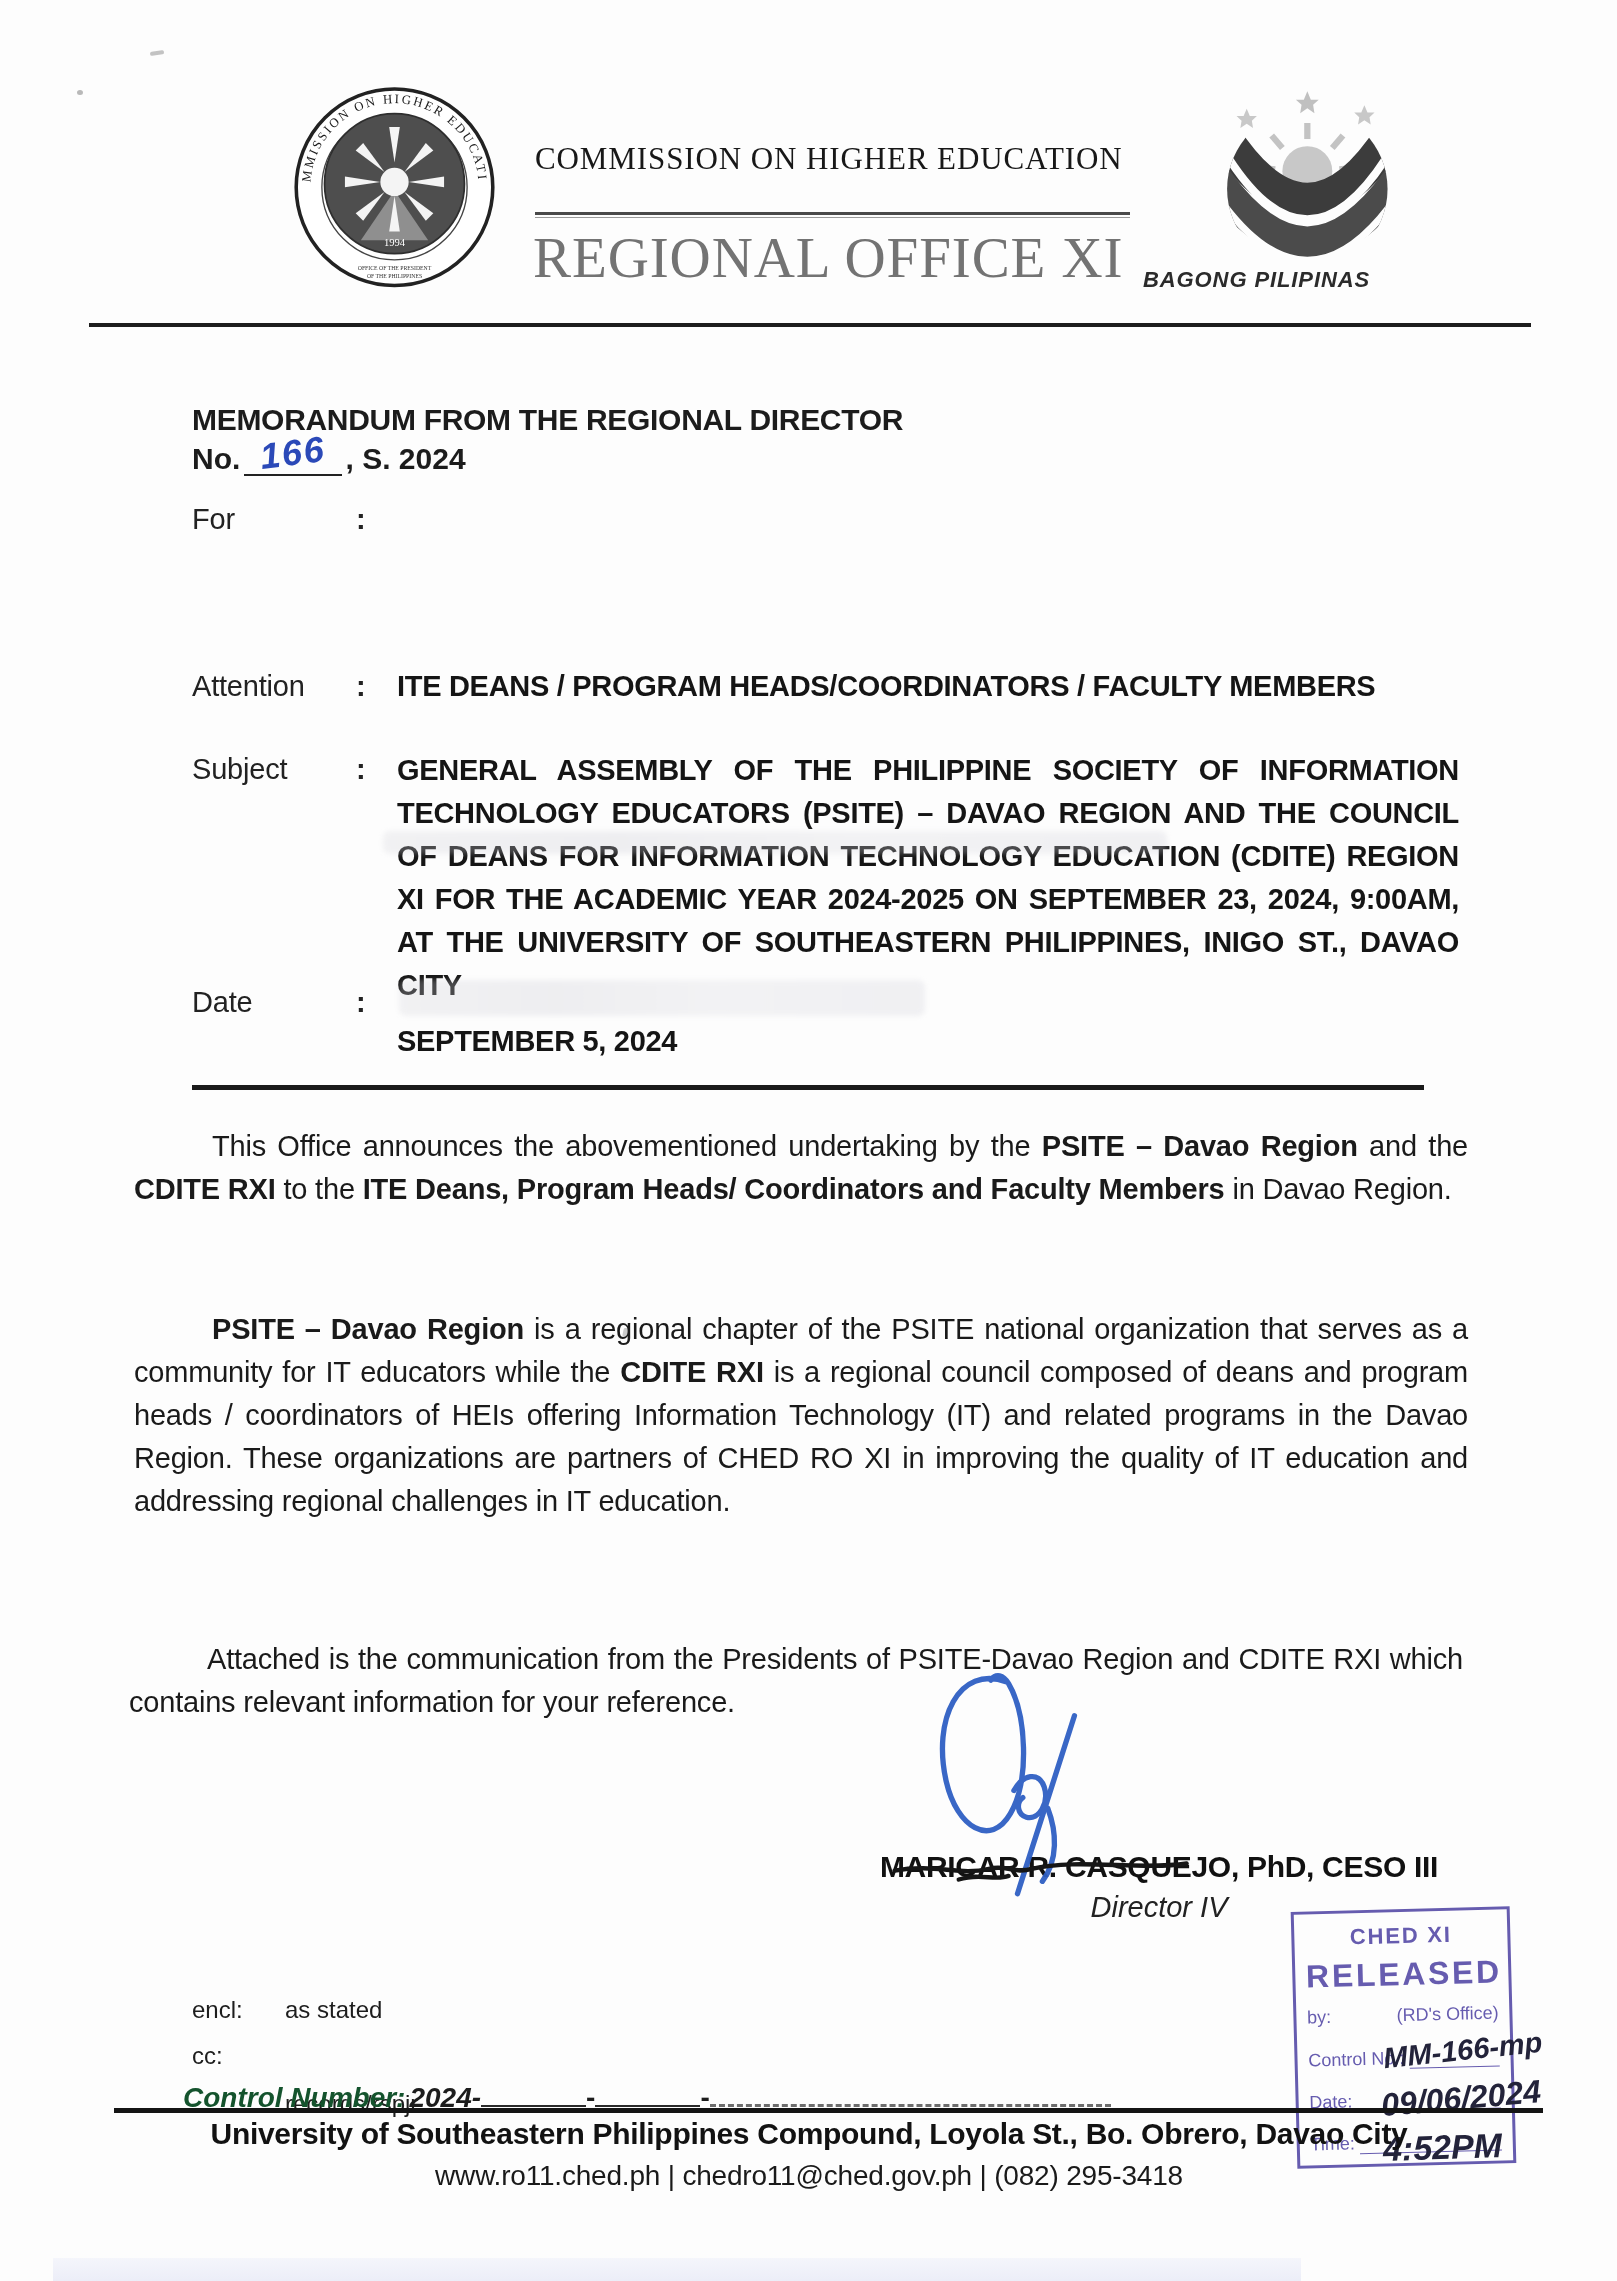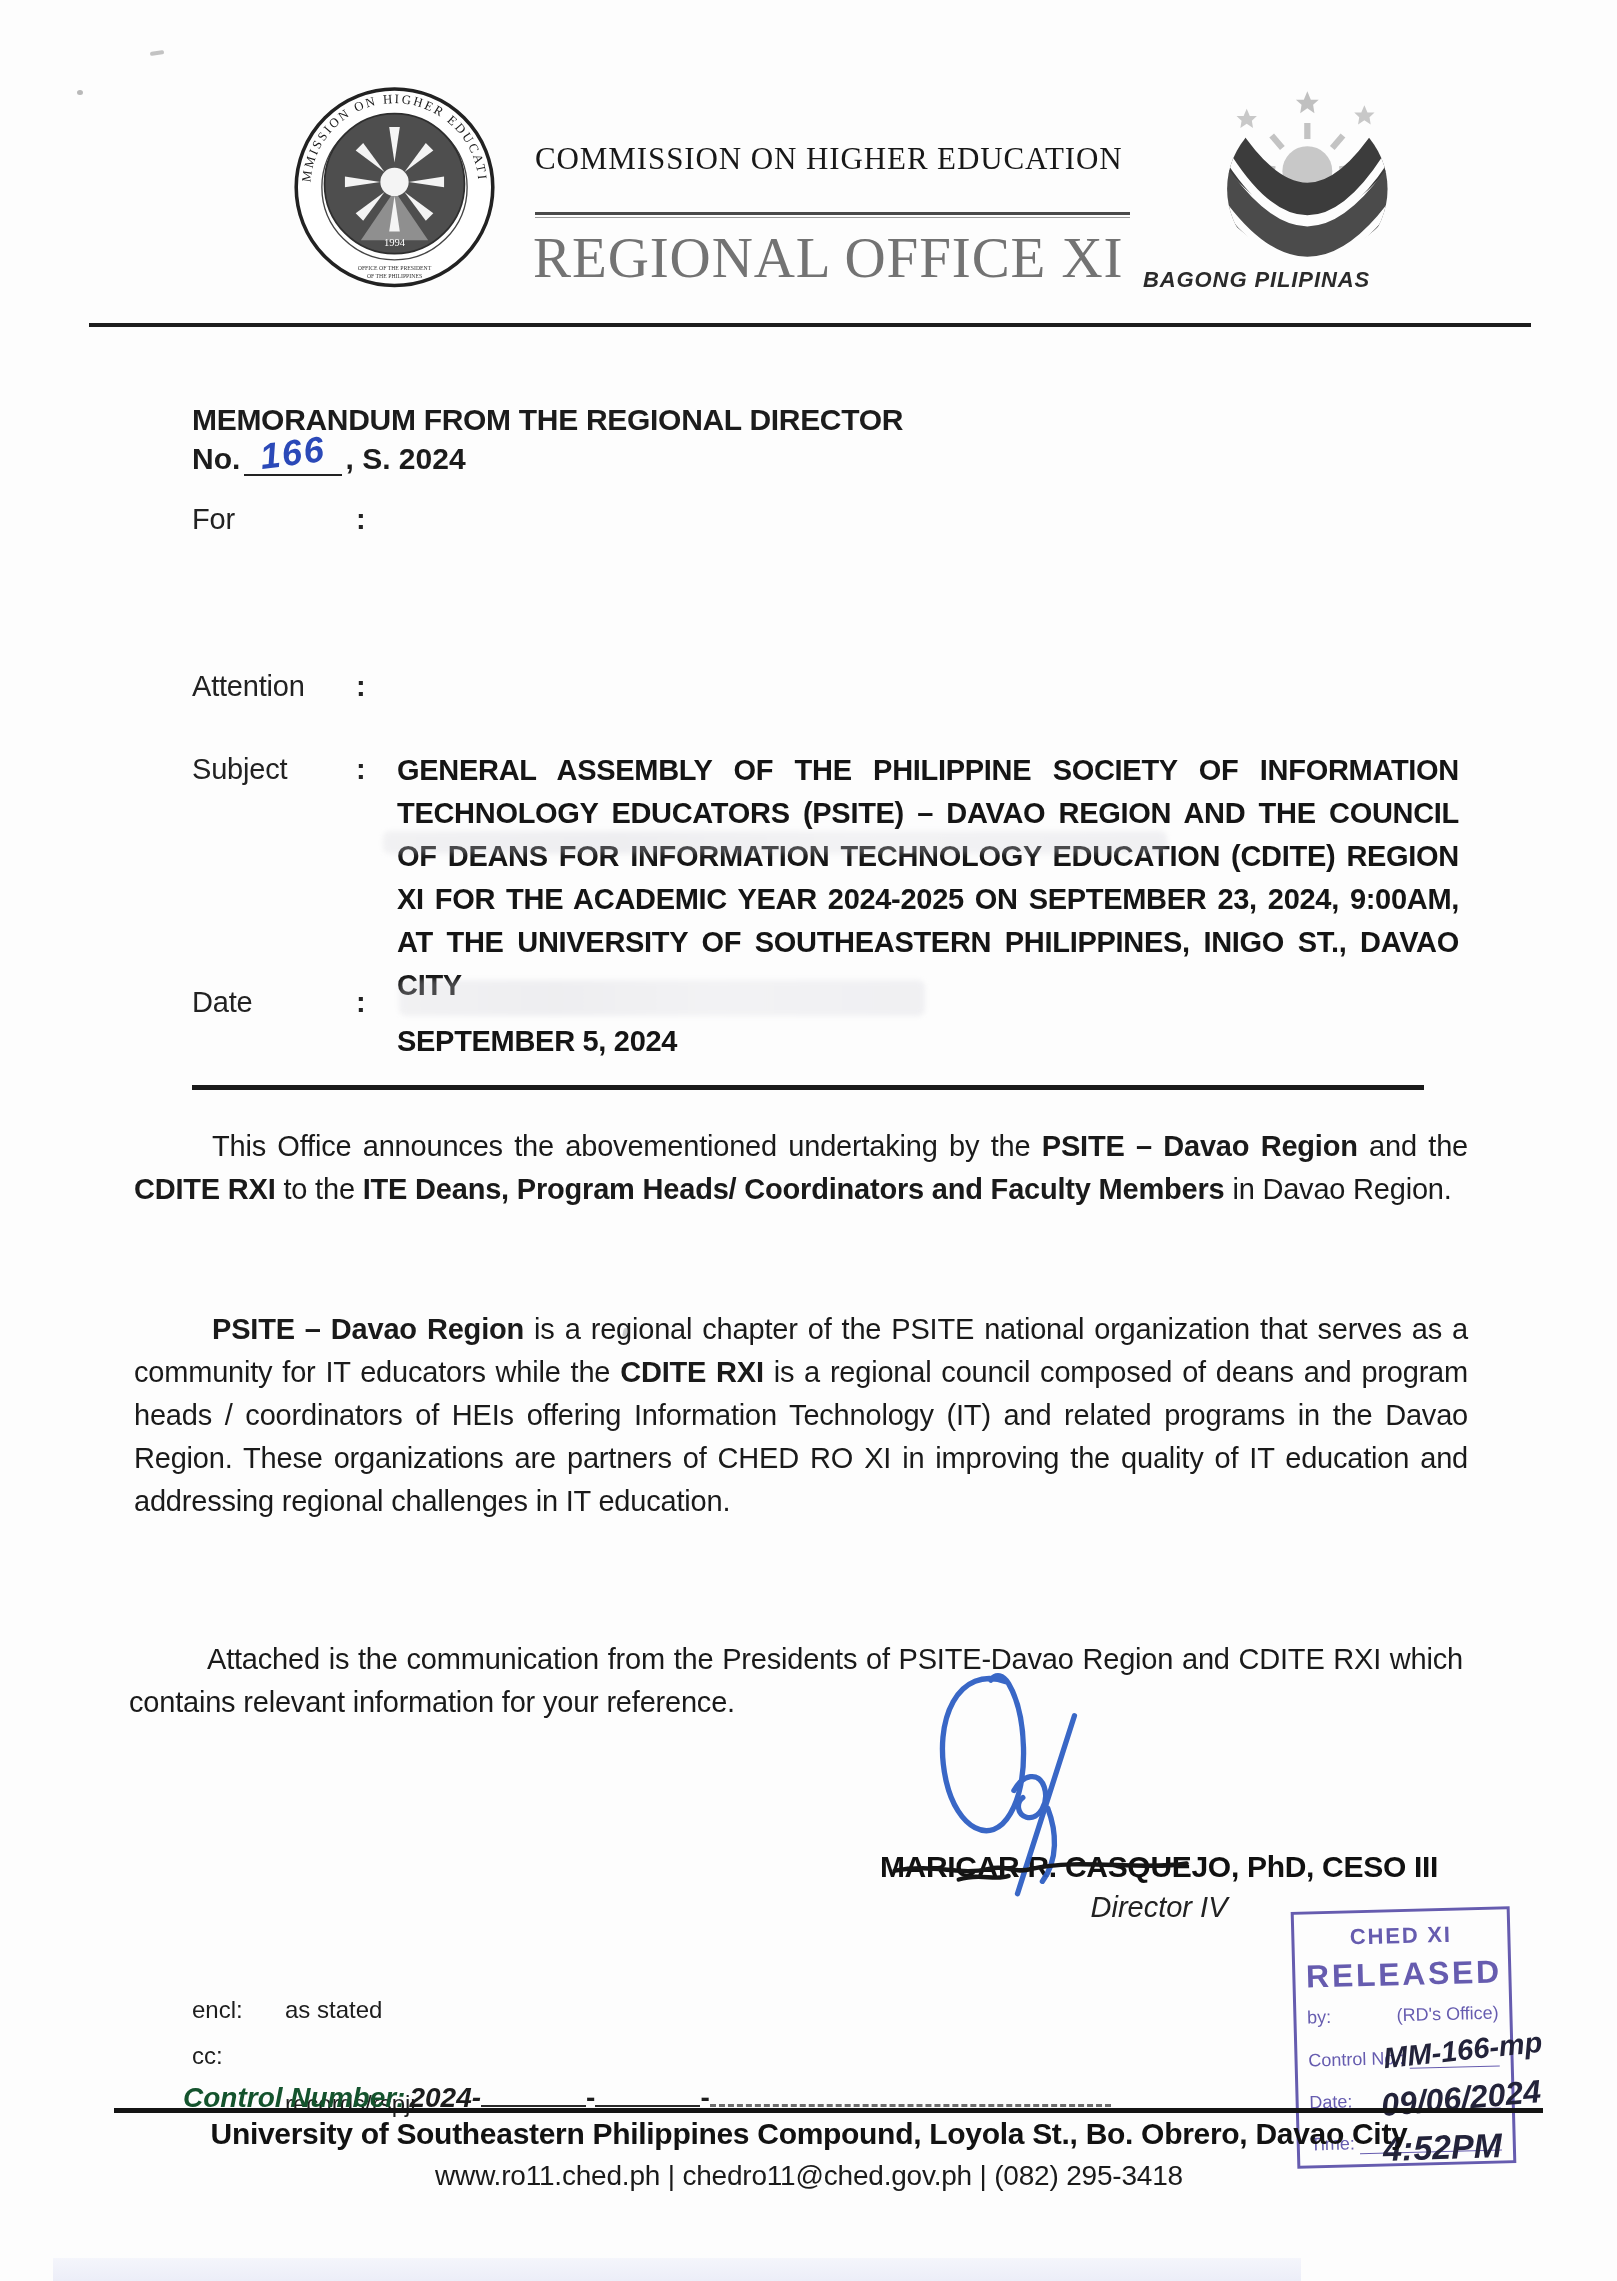--- a/index.html
+++ b/index.html
@@ -145,20 +145,21 @@
       <span class="hand-blue">166</span>
     </span>
     <span>, S. 2024</span>
   </div>
 
   <div class="abs flabel" style="left:192px;top:503px;">For</div>
   <div class="abs fcolon" style="left:356px;top:503px;">:</div>
 
   <div class="abs flabel" style="left:192px;top:670px;">Attention</div>
   <div class="abs fcolon" style="left:356px;top:670px;">:</div>
+  <div class="abs fvalue-plain" style="left:397px;top:670px;width:1062px;">ITE DEANS / PROGRAM HEADS/COORDINATORS / FACULTY MEMBERS</div>
 
   <div class="abs flabel" style="left:192px;top:753px;">Subject</div>
   <div class="abs fcolon" style="left:356px;top:753px;">:</div>
   <div class="abs fvalue" style="left:397px;top:749px;width:1062px;">GENERAL ASSEMBLY OF THE PHILIPPINE SOCIETY OF INFORMATION TECHNOLOGY EDUCATORS (PSITE) – DAVAO REGION AND THE COUNCIL OF DEANS FOR INFORMATION TECHNOLOGY EDUCATION (CDITE) REGION XI FOR THE ACADEMIC YEAR 2024-2025 ON SEPTEMBER 23, 2024, 9:00AM, AT THE UNIVERSITY OF SOUTHEASTERN PHILIPPINES, INIGO ST., DAVAO CITY</div>
   <div class="abs ghost" style="left:383px;top:831px;width:784px;height:23px;"></div>
 
   <div class="abs flabel" style="left:192px;top:986px;">Date</div>
   <div class="abs fcolon" style="left:356px;top:986px;">:</div>
   <div class="abs ghost" style="left:399px;top:980px;width:526px;height:36px;"></div>
   <div class="abs fvalue-plain" style="left:397px;top:1025px;">SEPTEMBER 5, 2024</div>

